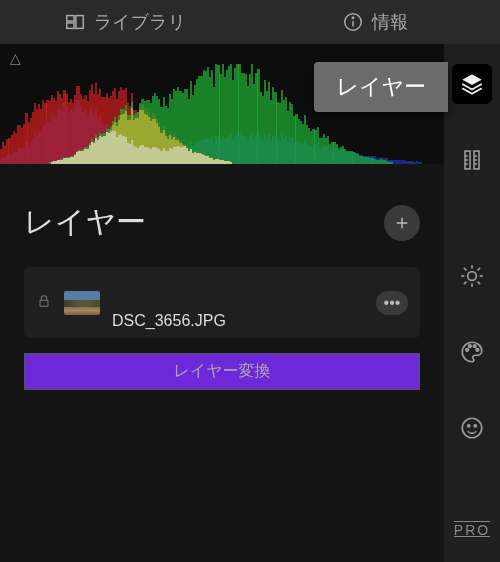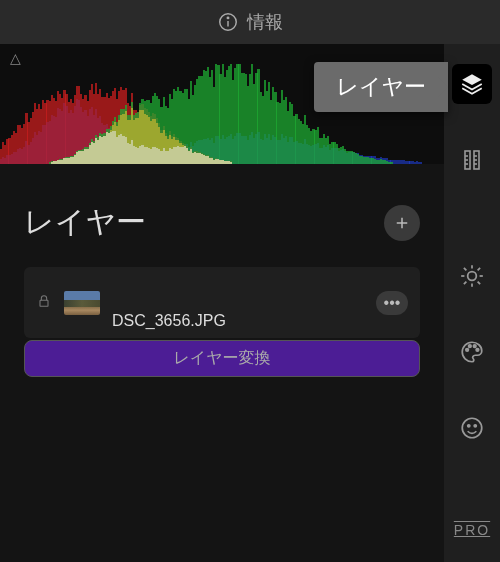--- a/index.html
+++ b/index.html
@@ -48,27 +48,37 @@
   .layers-title { font-size: 30px; color: #ddd; font-weight: 400; }
   .add-btn { width: 36px; height: 36px; border-radius: 50%; background: #3a3a3a; display: flex; align-items: center; justify-content: center; color: #bbb; cursor: pointer; }
 
   .layer-row { display: flex; align-items: center; gap: 12px; background: #1f1f1f; border-radius: 6px; padding: 8px 12px; }
   .lock { color: #777; }
   .thumb { width: 36px; height: 24px; border-radius: 2px; background: linear-gradient(to bottom, #5a7ba8 0%, #5a7ba8 55%, #6b5838 55%, #a88860 80%, #7a6040 100%); position: relative; overflow: hidden; }
   .thumb::after { content:''; position:absolute; left:0; right:0; top:40%; height:30%; background: linear-gradient(to right, #3a4030, #5a5a3a, #4a4a30); }
   .layer-name { flex: 1; color: #ddd; font-size: 16px; margin-top: 37px; }
   .more { width: 32px; height: 24px; border-radius: 12px; background: #3a3a3a; display: flex; align-items: center; justify-content: center; color: #bbb; cursor: pointer; }
 
-  .convert-btn { margin-top: 2px; border: 1px solid #555; border-radius: 8px; text-align: center; padding: 7px 0; color: #aaa; font-size: 16px; cursor: pointer; background: #4c1d95; }
+  .convert-btn { margin-top: 15px; border: 1px solid #555; border-radius: 0; text-align: center; padding: 7px 0; color: #aaa; font-size: 16px; cursor: pointer; background: #6d28d9; }
 </style>
 </head>
 <body>
 
 <div class="root">
   <div class="tabbar">
+    <div class="tab">
+      <span class="tab-icon">
+        <svg viewBox="0 0 24 24" width="22" height="22">
+            <rect x="3" y="5" width="8" height="6"></rect>
+            <rect x="3" y="13" width="8" height="6"></rect>
+            <rect x="13" y="5" width="8" height="14"></rect>
+          </svg>
+      </span>
+      <span>ライブラリ</span>
+    </div>
     <div class="tab">
       <span class="tab-icon">
         <svg viewBox="0 0 24 24" width="22" height="22">
             <circle cx="12" cy="12" r="9"></circle>
             <line x1="12" y1="11" x2="12" y2="17"></line>
             <circle cx="12" cy="7.5" r="0.8" fill="currentColor"></circle>
           </svg>
       </span>
       <span>情報</span>
     </div>

